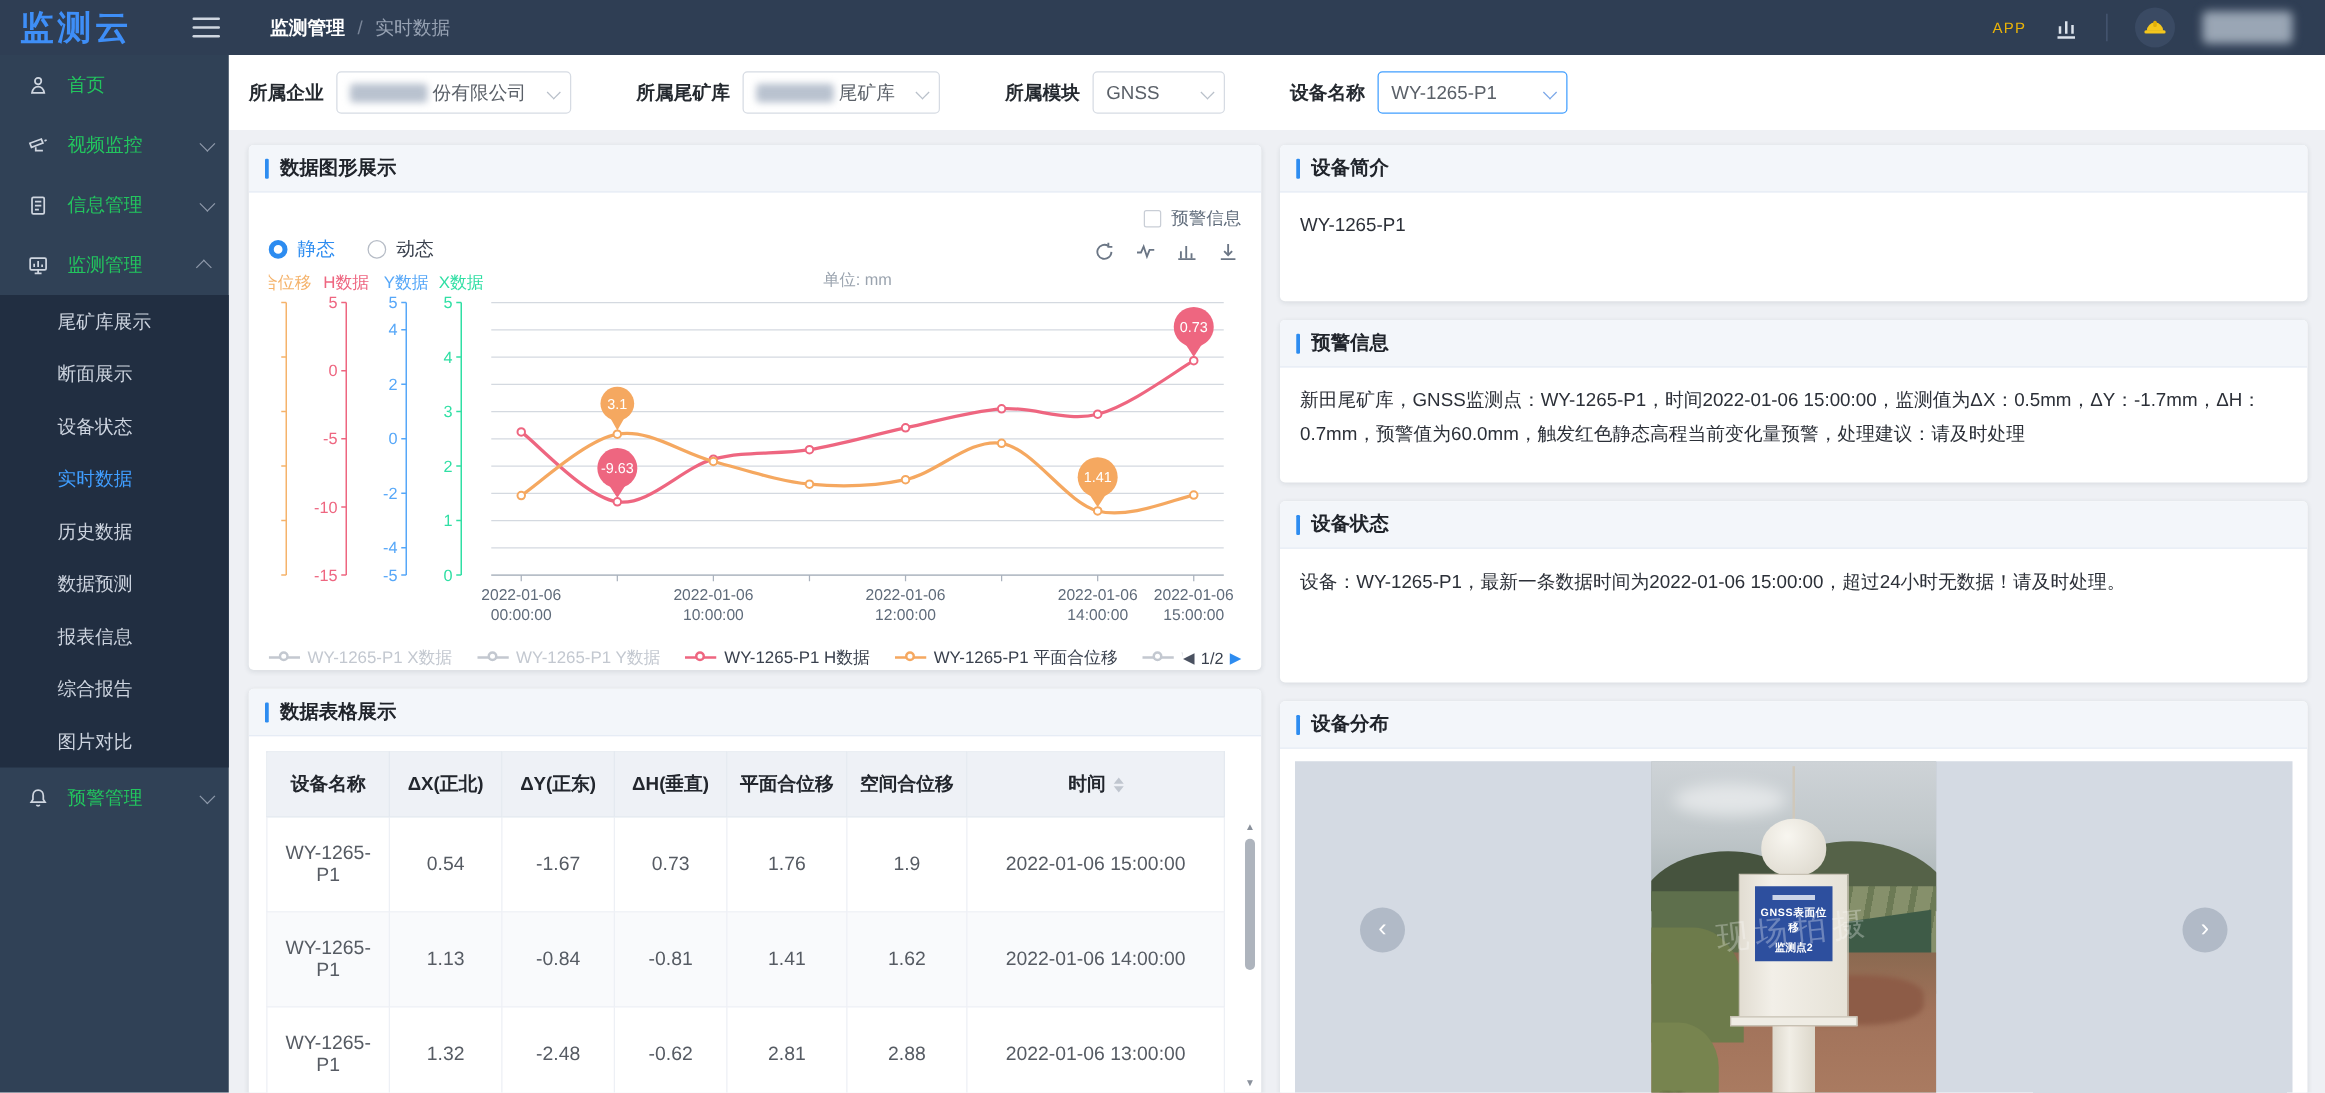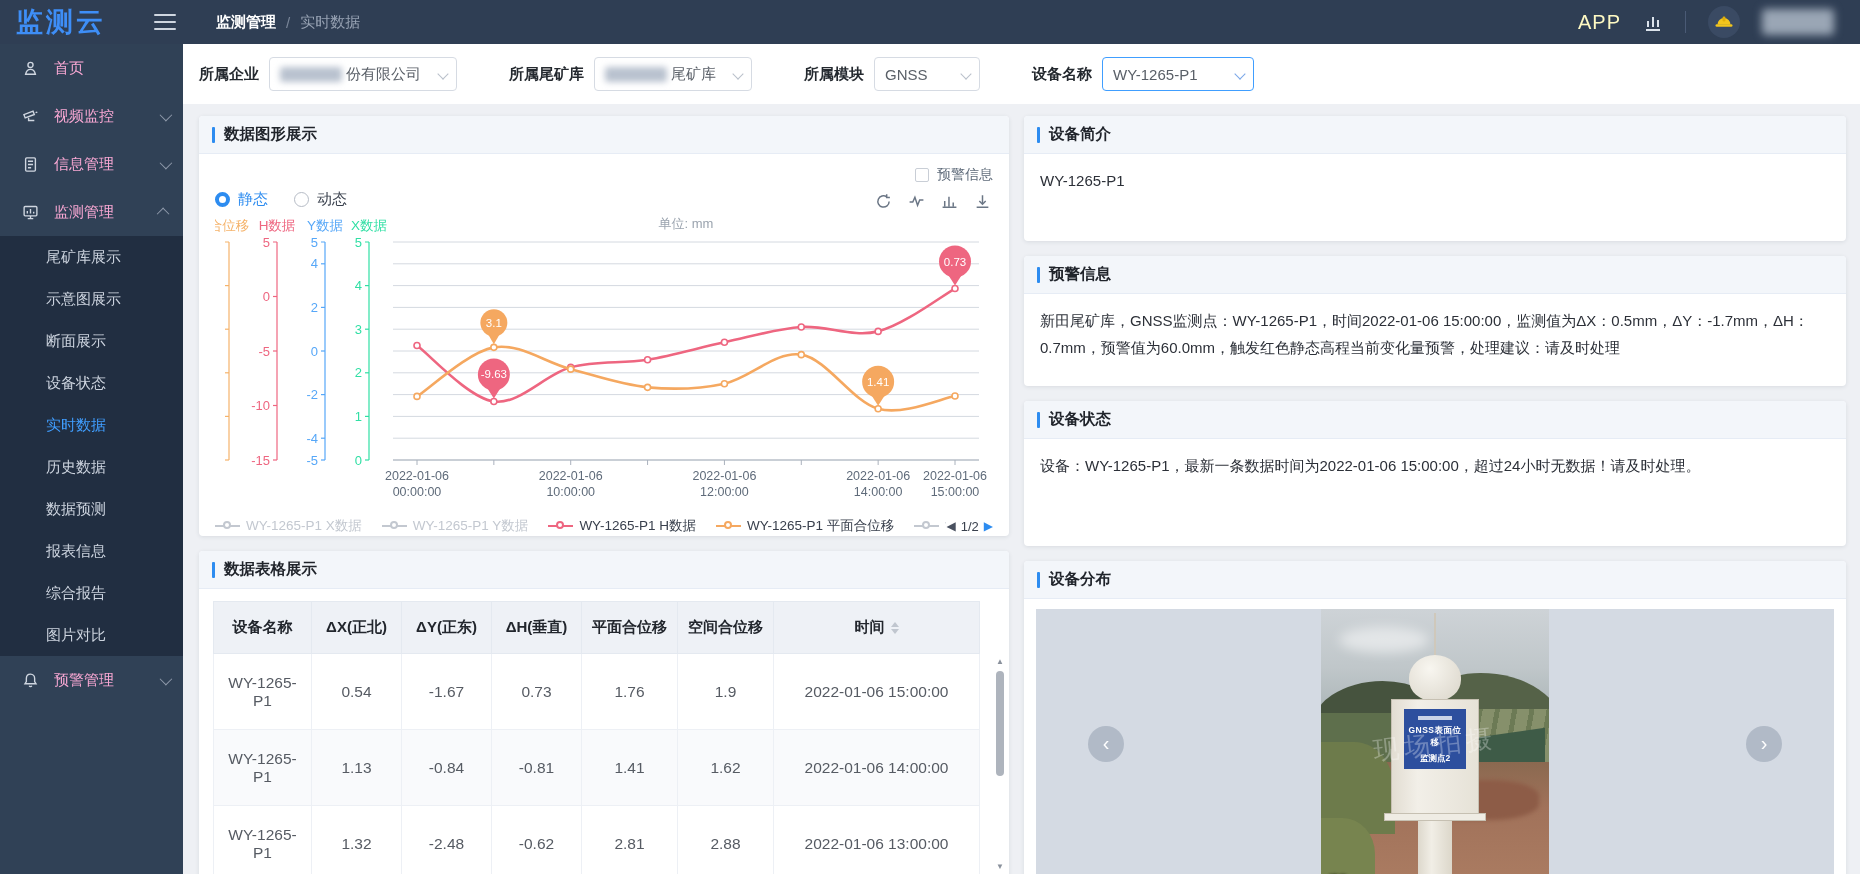--- a/index.html
+++ b/index.html
@@ -12,32 +12,32 @@
   .logo{width:126px;padding-left:16px;font-size:27px;font-weight:bold;color:#3e8ef7;
     letter-spacing:3px;white-space:nowrap;}
   .hamburger{width:22px;height:16px;display:flex;flex-direction:column;justify-content:space-between;
     margin:0 14px 0 2px;cursor:pointer;}
   .hamburger span{display:block;height:2px;background:#cfd6e0;border-radius:1px;}
   .breadcrumb{font-size:15px;display:flex;align-items:center;gap:10px;}
   .bc-strong{color:#ffffff;font-weight:bold;}
   .bc-sep{color:#7a8699;}
   .bc-current{color:#97a2b3;}
   .topbar-right{margin-left:auto;display:flex;align-items:center;gap:22px;padding-right:26px;}
-  .app-link{color:#fef9c3;font-size:20px;letter-spacing:1px;cursor:pointer;text-align:right;}
+  .app-link{color:#eab308;font-size:12px;letter-spacing:1px;cursor:pointer;text-align:right;}
   .hist-icon svg{display:block;}
   .tb-divider{width:1px;height:22px;background:#4a5a75;}
   .avatar{width:32px;height:32px;border-radius:50%;background:#3a4a63;display:flex;
     align-items:center;justify-content:center;cursor:pointer;}
   .redacted{display:inline-block;background:#b9c2cf;border-radius:3px;filter:blur(3px);}
   .user-redacted{width:72px;height:26px;background:#9aa6b5;border-radius:4px;filter:blur(4px);}
 
   
   .sidebar{position:absolute;top:44px;left:0;bottom:0;width:183px;background:#304156;z-index:20;}
   .side-item{height:48px;display:flex;align-items:center;padding:0 14px 0 22px;
-    color:#f9a8d4;font-size:15px;cursor:pointer;}
+    color:#22c55e;font-size:15px;cursor:pointer;}
   .side-item .s-icon{width:18px;height:18px;margin-right:14px;display:flex;align-items:center;}
   .side-item .s-label{flex:1;}
   .chev{width:9px;height:9px;border-right:1.6px solid #8f9aab;border-bottom:1.6px solid #8f9aab;
     transform:rotate(45deg) translateY(-2px);}
   .chev.up{transform:rotate(-135deg) translateY(-2px);}
   .submenu{background:#212e41;}
   .sub-item{height:42px;display:flex;align-items:center;padding-left:46px;color:#cdd4df;
     font-size:15px;cursor:pointer;}
   .sub-item.active{color:#409eff;}
 
@@ -231,21 +231,20 @@
           <rect x="2" y="2.4" width="12" height="8.8" rx="1"></rect>
           <path d="M5 9V6.6M8 9V4.6M11 9V7.2"></path>
           <path d="M8 11.2v2M5.4 13.8h5.2"></path>
         </svg>
       </span>
       <span class="s-label">监测管理</span>
       <span class="chev up"></span>
     </div>
     <div class="submenu">
       <div class="sub-item">尾矿库展示</div>
-      <div class="sub-item">示意图展示</div>
       <div class="sub-item">断面展示</div>
       <div class="sub-item">设备状态</div>
       <div class="sub-item active">实时数据</div>
       <div class="sub-item">历史数据</div>
       <div class="sub-item">数据预测</div>
       <div class="sub-item">报表信息</div>
       <div class="sub-item">综合报告</div>
       <div class="sub-item">图片对比</div>
     </div>
     <div class="side-item">

